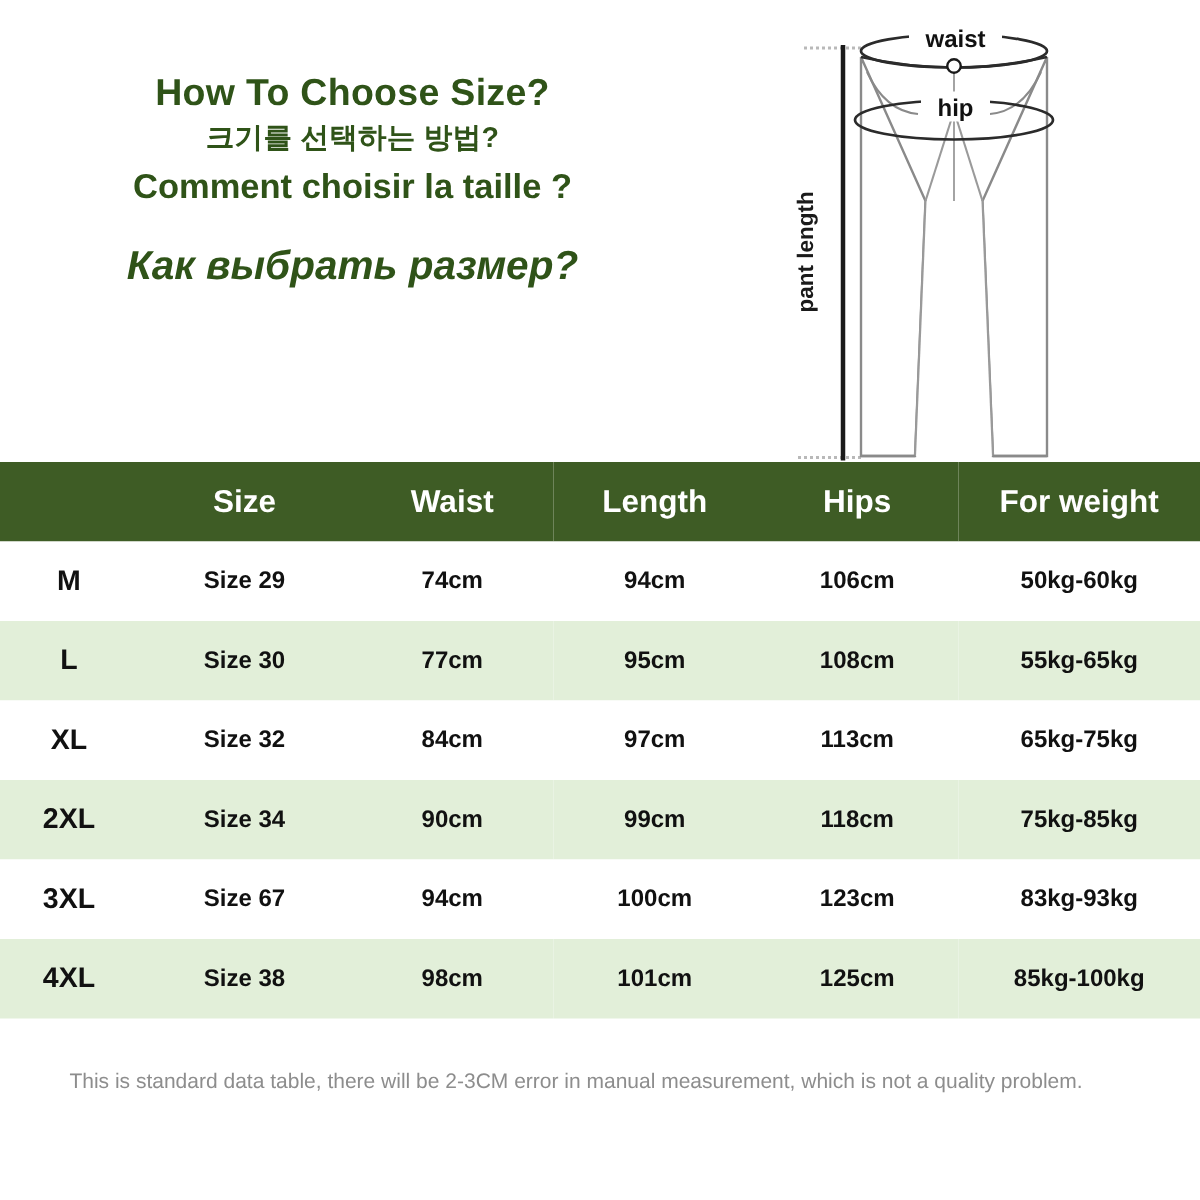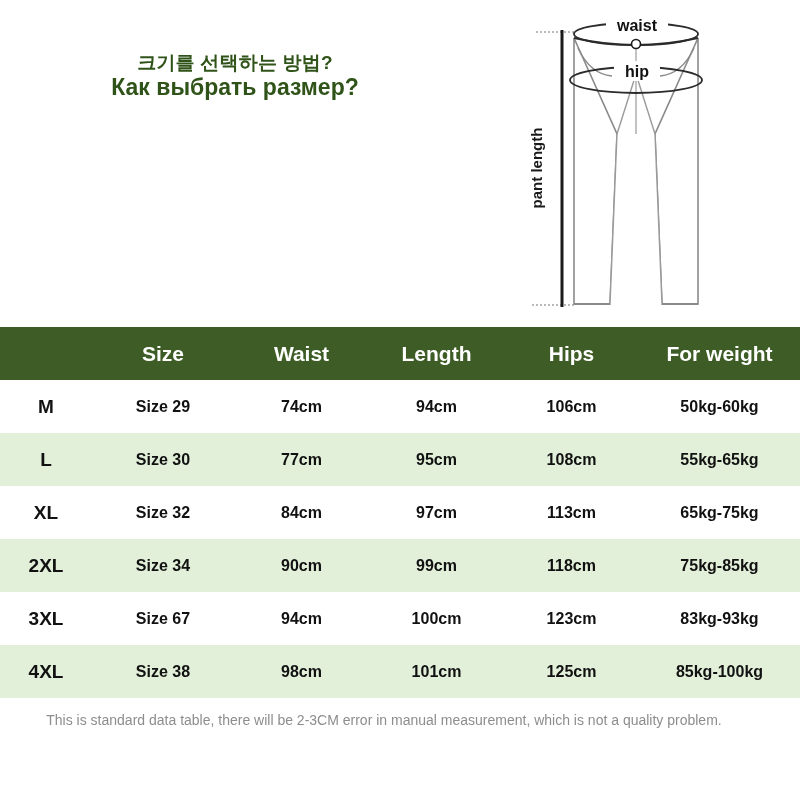--- a/index.html
+++ b/index.html
@@ -40,36 +40,36 @@
   .heading-line {
     font-weight: bold;
     line-height: 1.18;
     color: #2f5318;
     white-space: nowrap;
   }
   .h-en   { font-size: 25px; letter-spacing: 0.2px; }
   .h-ko   { font-size: 19px; letter-spacing: 0.2px; margin-top: 4px; }
   .h-fr   { font-size: 23px; margin-top: 7px; }
   .h-es   { font-size: 23px; margin-top: 6px; }
-  .h-ru   { font-size: 23px; margin-top: 0; }
+  .h-ru   { font-size: 27px; margin-top: 24px; font-style: italic; }
 
   
   #pants-diagram {
     position: absolute;
     left: 520px;
     top: 8px;
     width: 280px;
     height: 315px;
   }
 
   
   #size-table {
     position: absolute;
     left: 0;
-    top: 327px;
+    top: 308px;
     width: 800px;
     border-collapse: collapse;
     table-layout: fixed;
     padding-left: 11px;
   }
   #size-table th,
   #size-table td {
     padding: 0;
     margin: 0;
     text-align: center;
@@ -122,21 +122,23 @@
   }
 </style>
 </head>
 <body>
 
 <div id="page">
 
   <div id="top-section">
 
     <div id="headings">
+      <div class="heading-line h-en">How To Choose Size?</div>
       <div class="heading-line h-ko">크기를 선택하는 방법?</div>
+      <div class="heading-line h-fr">Comment choisir la taille ?</div>
       <div class="heading-line h-ru">Как выбрать размер?</div>
     </div>
 
     <div id="pants-diagram">
       <svg width="280" height="315" viewBox="0 0 280 315">
 
         <line x1="16" y1="24" x2="56" y2="24" stroke="#b9b9b9" stroke-width="2" stroke-dasharray="2 2"></line>
         <line x1="12" y1="297" x2="56" y2="297" stroke="#b9b9b9" stroke-width="2" stroke-dasharray="2 2"></line>
 
         <line x1="42" y1="22" x2="42" y2="299" stroke="#1a1a1a" stroke-width="3"></line>

